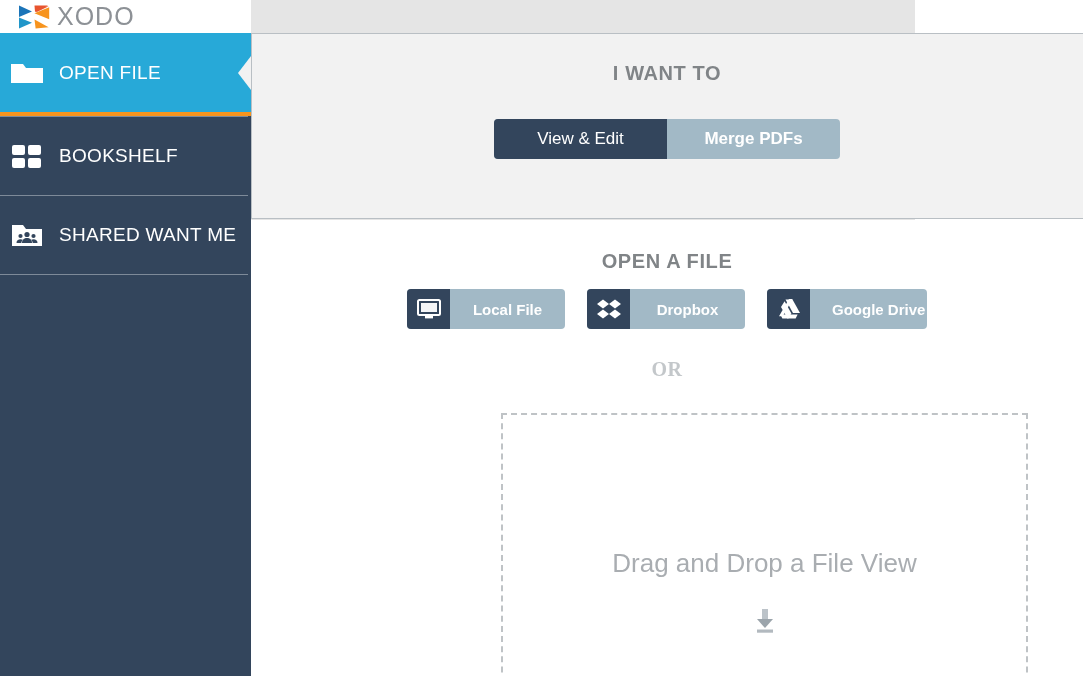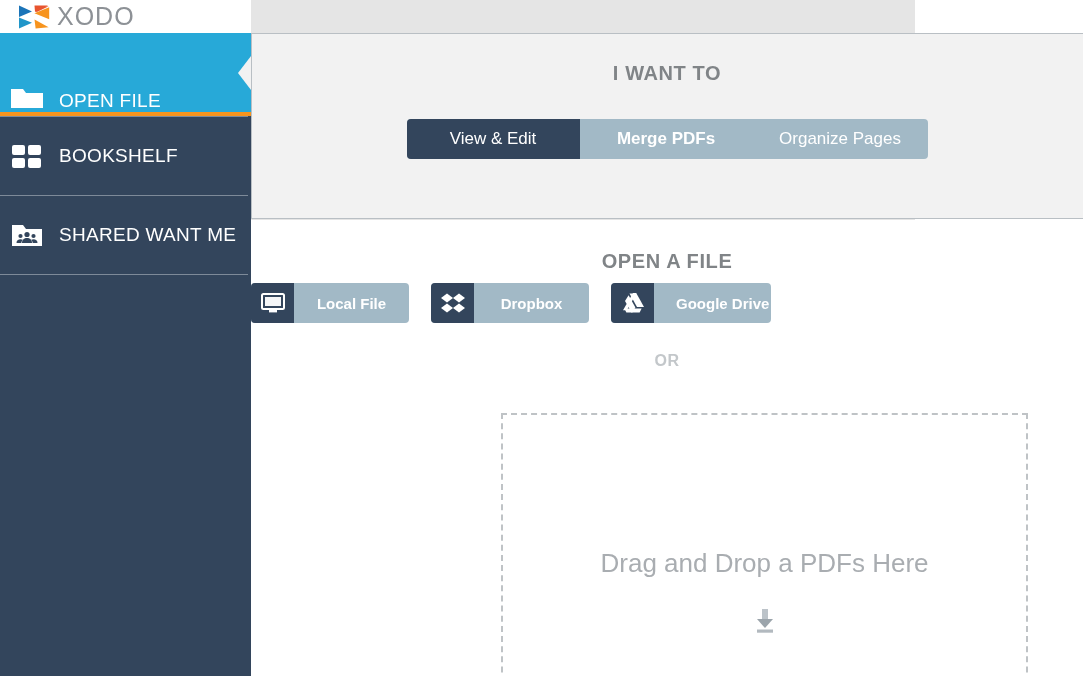--- a/index.html
+++ b/index.html
@@ -78,21 +78,20 @@
     letter-spacing: 0.3px;
     color: #ffffff;
     font-weight: 400;
     margin-left: 15px;
     white-space: nowrap;
   }
   .nav-item.active {
     background: #27a9d8;
     border-bottom: 4px solid #f7941e;
     height: 83px;
-    align-items: flex-end;
   }
   .nav-item .nav-icon {
     width: 34px;
     height: 28px;
     flex: 0 0 auto;
     display: block;
   }
   
   .notch {
     position: absolute;
@@ -195,23 +194,23 @@
     left: 0; top: 220px;
     width: 832px;
     height: 456px;
     background: #ffffff;
   }
   .openfile-title {
     margin-top: 30px;
   }
   .source-row {
     display: flex;
-    justify-content: flex-start;
+    justify-content: center;
     gap: 22px;
-    margin-top: 10px;
+    margin-top: 16px;
   }
   .source-btn {
     display: flex;
     align-items: center;
     height: 40px;
     border-radius: 4px;
     overflow: hidden;
     cursor: pointer;
     background: #a2b9c6;
   }
@@ -234,24 +233,25 @@
     text-align: center;
     flex: 1 1 auto;
   }
   .sb-local .src-label { width: 115px; box-sizing: border-box; }
   .sb-gdrive .src-label { width: 117px; box-sizing: border-box; }
   .sb-dropbox .src-label { width: 115px; box-sizing: border-box; }
 
   .or-text {
     text-align: center;
     color: #c3c7ca;
-    font-size: 16px;
+    font-size: 20px;
     font-weight: bold;
     margin-top: 29px;
     letter-spacing: 0.5px;
+    font-family: Liberation Serif, serif;
   }
 
   .dropzone {
     position: absolute;
     left: 250px;
     top: 193px;
     width: 527px;
     height: 300px;
     border: 2px dashed #bfc3c6;
     box-sizing: border-box;
@@ -340,21 +340,20 @@
 
   <div class="content">
 
     <div class="panel-top">
       <div class="section-title" style="margin-top:28px;">I WANT TO</div>
 
       <div class="segmented">
         <div class="segmented-inner">
           <div class="seg seg-1 active">View &amp; Edit</div>
           <div class="seg seg-2">Merge PDFs</div>
-          <div class="seg seg-3">Organize Pages</div>
         </div>
       </div>
     </div>
 
     <div class="panel-bottom">
 
       <div class="section-title openfile-title">OPEN A FILE</div>
 
       <div class="source-row">
 
@@ -396,21 +395,21 @@
               <path d="M4.4,17.6 L21.6,17.6 L19.6,21.6 L6.4,21.6 Z" fill="#ffffff"></path>
             </svg>
           </span>
           <span class="src-label">Google Drive</span>
         </div>
       </div>
 
       <div class="or-text">OR</div>
 
       <div class="dropzone">
-        <div class="dropzone-text">Drag and Drop a PDFs Here</div>
+        <div class="dropzone-text">Drag and Drop a File View</div>
         <div class="dropzone-icon">
           <svg width="30" height="30" viewBox="0 0 30 30">
             <rect x="12" y="4" width="6" height="12" fill="#bcc3c9"></rect>
             <polygon points="7,14 23,14 15,23" fill="#9ba4ab"></polygon>
             <rect x="7" y="24.5" width="16" height="3.2" fill="#b2b9bf"></rect>
           </svg>
         </div>
       </div>
 
     </div>

